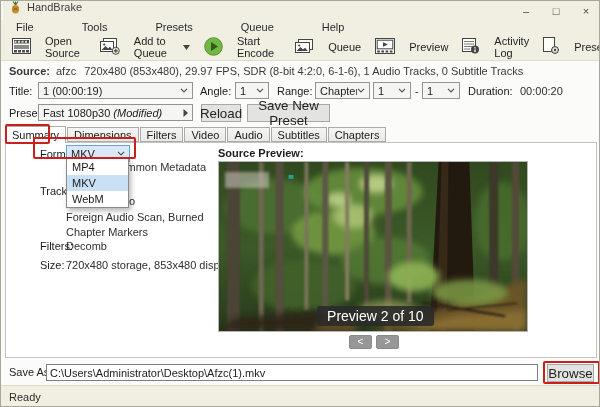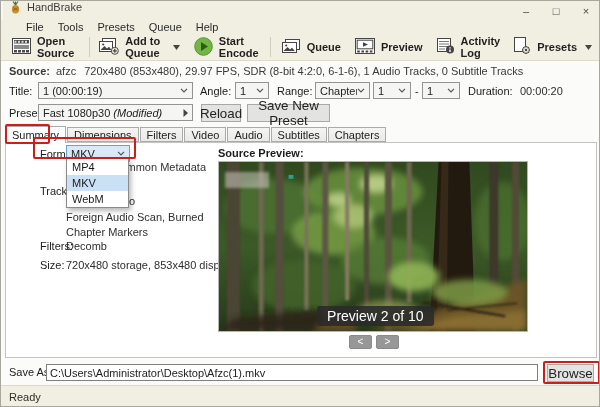--- a/index.html
+++ b/index.html
@@ -8,26 +8,26 @@
   .app { position:relative; width:600px; height:407px; background:#f7f7f5; border:1px solid #a9a79b; overflow:hidden; }
 
   
   .titlebar { position:absolute; left:2px; top:0; width:100%; height:19px; background:#f1efe2; display:flex; padding-left:6px; }
   .titlebar .app-icon { display:flex; margin-right:5px; }
   .titlebar .title-text { font-size:11px; color:#3c3c3c; }
   .win-controls { position:absolute; right:0; top:0; height:19px; display:flex; }
   .win-controls span { width:30px; height:19px; display:flex; align-items:center; justify-content:center; color:#4a4a4a; font-size:11px; cursor:default; }
 
   
-  .menubar { position:absolute; left:0; top:19px; width:100%; height:14px; background:#f1efe2; display:flex; align-items:center; padding-left:18px; }
+  .menubar { position:absolute; left:0; top:19px; width:100%; height:14px; background:#f1efe2; display:flex; align-items:center; padding-left:8px;gap:34px; }
   .menu-item { padding:0 7px; color:#2b2b2b; }
 
   
   .toolbar { position:absolute; left:0; top:33px; width:100%; height:27px; background:#f1efe2; border-bottom:1px solid #dedbc9; display:flex; align-items:center; padding-left:4px; }
-  .tb-btn { display:flex; align-items:center; gap:6px; padding:2px 7px; height:25px; color:#1f1f1f;font-weight:bold; }
+  .tb-btn { display:flex; align-items:center; gap:14px; padding:2px 7px; height:25px; color:#1f1f1f; }
   .tb-sep { width:1px; height:20px; background:#cfccba; margin:0 3px; }
   .tb-caret { margin-left:2px; display:flex; }
 
   
   .content { position:absolute; left:0; top:60px; width:100%; height:300px; background:#fbfbfa; }
   .lbl { font-weight:normal; color:#1c1c1c; position:absolute; }
   .val { position:absolute; color:#2e2e2e; }
   .source-row { position:absolute; left:8px; top:4px; white-space:nowrap; color:#3a3a3a; }
   .source-row b { margin-right:6px; }
   .source-row .src-name { margin-right:8px; }

